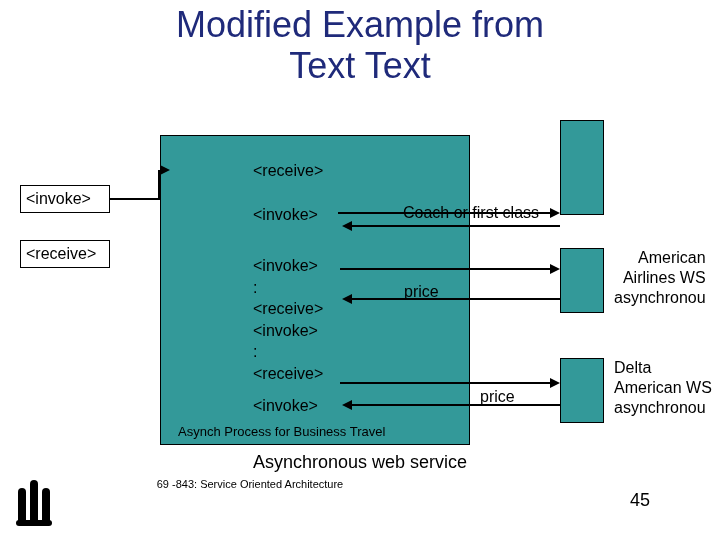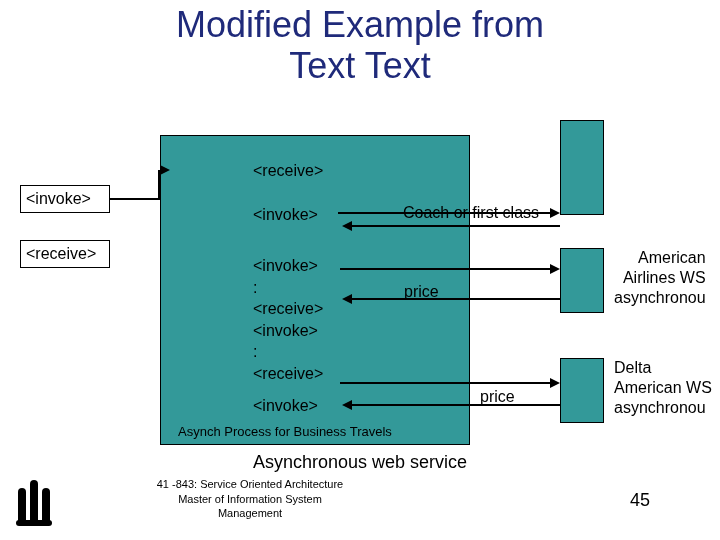--- a/index.html
+++ b/index.html
@@ -113,21 +113,21 @@
 
   <div class="center-txt" style="left:253px; top:255px; white-space:pre;">&lt;invoke&gt;
 :
 &lt;receive&gt;
 &lt;invoke&gt;
 :
 &lt;receive&gt;</div>
 
   <div class="center-txt" style="left:253px; top:395px;">&lt;invoke&gt;</div>
 
-  <div class="center-txt" style="left:178px; top:423px; font-size:13px;">Asynch Process for Business Travels</div>
+  <div class="center-txt" style="left:178px; top:423px; font-size:13px;">Asynch Process for Business Travel</div>
 
   <div class="box teal" style="left:560px; top:120px; width:44px; height:95px;"></div>
   <div class="box teal" style="left:560px; top:248px; width:44px; height:65px;"></div>
   <div class="box teal" style="left:560px; top:358px; width:44px; height:65px;"></div>
 
   <div class="lbl" style="left:614px; top:248px; line-height:1.25;text-align:right;">American
 Airlines WS
 asynchronou</div>
   <div class="lbl" style="left:614px; top:358px; line-height:1.25;">Delta
 American WS
@@ -152,23 +152,21 @@
   <div class="lbl" style="left:404px; top:283px;">price</div>
 
   <div class="line" style="left:340px; top:382px; width:212px; height:2px;"></div>
   <div class="arrow-r" style="left:550px; top:378px;"></div>
 
   <div class="line" style="left:352px; top:404px; width:208px; height:2px;"></div>
   <div class="arrow-l" style="left:342px; top:400px;"></div>
   <div class="lbl" style="left:480px; top:388px;">price</div>
 
   <div class="footer-title" style="top:452px;">Asynchronous web service</div>
-  <div class="footer-sub" style="left:120px; top:478px; width:260px;">41 -843: Service Oriented Architecture</div>
-  <div class="footer-sub" style="left:150px; top:493px; width:200px; white-space:pre-line;">Master of Information System
-Management</div>
+  <div class="footer-sub" style="left:120px; top:478px; width:260px;">69 -843: Service Oriented Architecture</div>
 
   <div class="pagenum" style="left:630px; top:490px;">45</div>
 
   <div class="logo">
     <div class="bar" style="left:0px;  top:8px; height:36px;"></div>
     <div class="bar" style="left:12px; top:0px; height:44px;"></div>
     <div class="bar" style="left:24px; top:8px; height:36px;"></div>
     <div style="position:absolute; left:-2px; top:40px; width:36px; height:6px; background:#000; border-radius:3px;"></div>
   </div>
 

